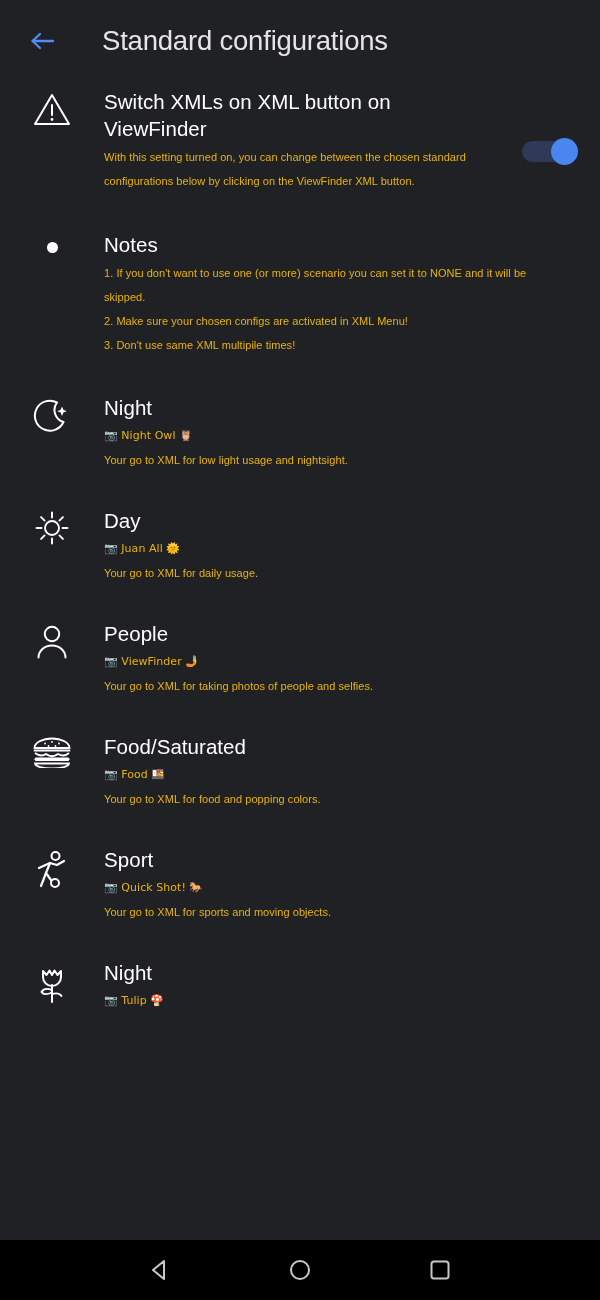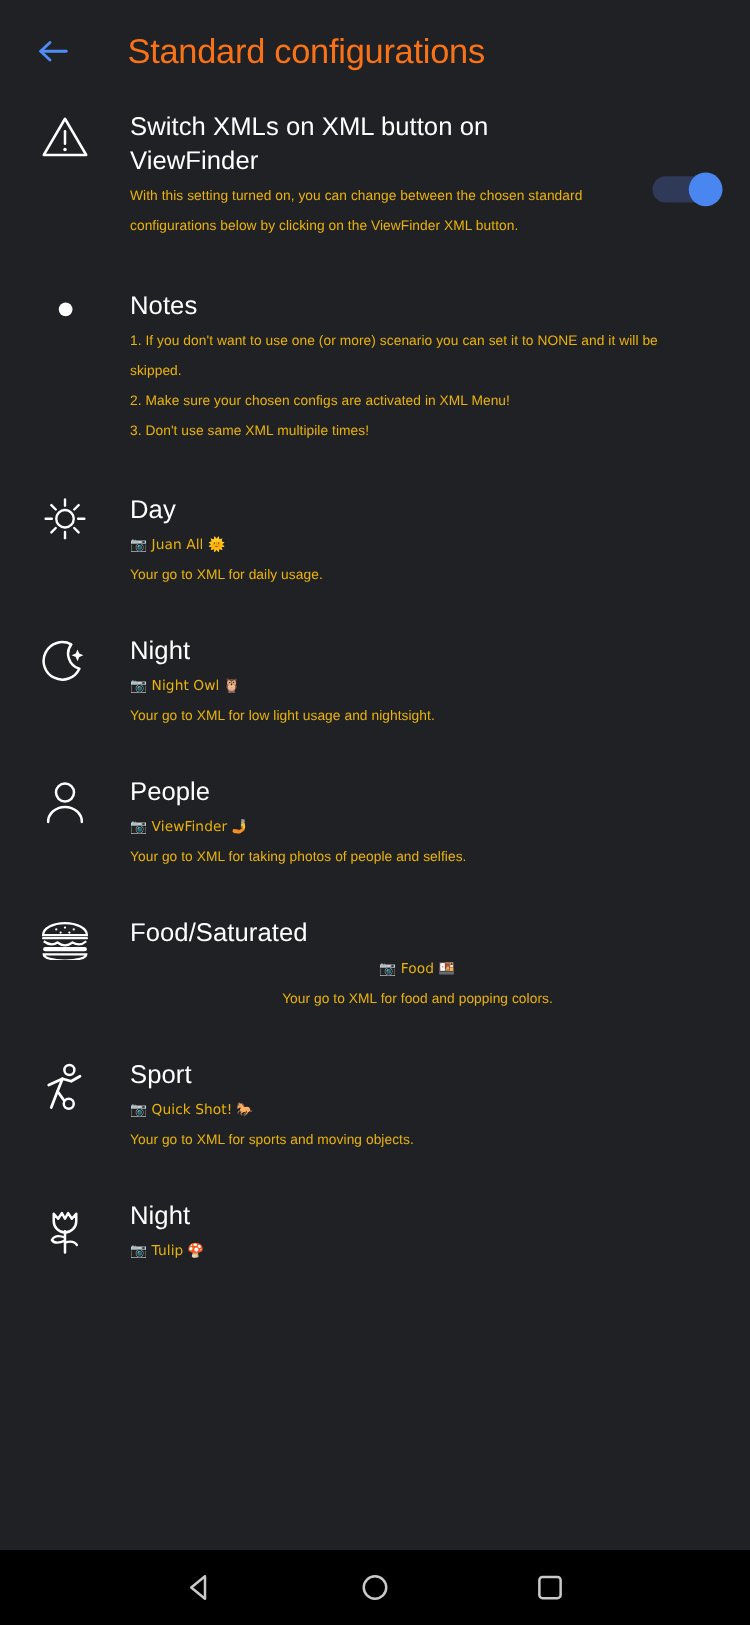--- a/index.html
+++ b/index.html
@@ -33,21 +33,21 @@
     width: 46px;
     height: 46px;
     display: flex;
     align-items: center;
     justify-content: center;
     cursor: pointer;
     flex-shrink: 0;
   }
   #appbar-title {
     font-size: 27.5px;
-    color: #f97316;
+    color: #e5e5e5;
     font-weight: 500;
     letter-spacing: -0.2px;
     margin-left: 36px;
     white-space: nowrap;
   }
 
   
   #content {
     position: absolute;
     top: 68px;
@@ -197,20 +197,36 @@
     <div class="pref-row" id="row-notes">
       <div class="pref-icon">
         <div class="bullet-dot"></div>
       </div>
       <div class="pref-body">
         <div class="pref-title">Notes</div>
         <div class="pref-summary" style="max-width: 455px;">
           <span class="line">1. If you don't want to use one (or more) scenario you can set it to NONE and it will be skipped.</span>
           <span class="line">2. Make sure your chosen configs are activated in XML Menu!</span>
           <span class="line">3. Don't use same XML multipile times!</span>
+        </div>
+      </div>
+    </div>
+
+    <div class="pref-row row-config">
+      <div class="pref-icon">
+        <svg width="38" height="38" viewBox="0 0 38 38">
+          <path d="M24 5.5 A15 15 0 1 0 30.5 25 A12.5 12.5 0 0 1 24 5.5 Z" fill="none" stroke="#ffffff" stroke-width="2" stroke-linejoin="round"></path>
+          <path d="M29 9.5 L30.4 12.8 L33.7 14.2 L30.4 15.6 L29 18.9 L27.6 15.6 L24.3 14.2 L27.6 12.8 Z" fill="#ffffff"></path>
+        </svg>
+      </div>
+      <div class="pref-body">
+        <div class="pref-title">Night</div>
+        <div class="pref-summary" style="max-width: 470px;">
+          <span class="line emoji">📷 Night Owl 🦉</span>
+          <span class="line">Your go to XML for low light usage and nightsight.</span>
         </div>
       </div>
     </div>
 
     <div class="pref-row row-config">
       <div class="pref-icon">
         <svg width="36" height="36" viewBox="0 0 36 36">
           <circle cx="18" cy="18" r="7" fill="none" stroke="#ffffff" stroke-width="1.9"></circle>
           <g stroke="#ffffff" stroke-width="1.9" stroke-linecap="round">
             <line x1="18" y1="2.5" x2="18" y2="7.5"></line>
@@ -222,36 +238,20 @@
             <line x1="28.9" y1="7.1" x2="25.4" y2="10.6"></line>
             <line x1="10.6" y1="25.4" x2="7.1" y2="28.9"></line>
           </g>
         </svg>
       </div>
       <div class="pref-body">
         <div class="pref-title">Day</div>
         <div class="pref-summary" style="max-width: 460px;">
           <span class="line emoji">📷 Juan All 🌞</span>
           <span class="line">Your go to XML for daily usage.</span>
-        </div>
-      </div>
-    </div>
-
-    <div class="pref-row row-config">
-      <div class="pref-icon">
-        <svg width="38" height="38" viewBox="0 0 38 38">
-          <path d="M24 5.5 A15 15 0 1 0 30.5 25 A12.5 12.5 0 0 1 24 5.5 Z" fill="none" stroke="#ffffff" stroke-width="2" stroke-linejoin="round"></path>
-          <path d="M29 9.5 L30.4 12.8 L33.7 14.2 L30.4 15.6 L29 18.9 L27.6 15.6 L24.3 14.2 L27.6 12.8 Z" fill="#ffffff"></path>
-        </svg>
-      </div>
-      <div class="pref-body">
-        <div class="pref-title">Night</div>
-        <div class="pref-summary" style="max-width: 470px;">
-          <span class="line emoji">📷 Night Owl 🦉</span>
-          <span class="line">Your go to XML for low light usage and nightsight.</span>
         </div>
       </div>
     </div>
 
     <div class="pref-row row-config">
       <div class="pref-icon">
         <svg width="36" height="38" viewBox="0 0 36 38">
           <circle cx="18" cy="11" r="7.2" fill="none" stroke="#ffffff" stroke-width="2"></circle>
           <path d="M4.5 34.5 A13.5 12 0 0 1 31.5 34.5" fill="none" stroke="#ffffff" stroke-width="2" stroke-linecap="round"></path>
         </svg>
@@ -277,21 +277,21 @@
             <circle cx="24.5" cy="10" r="0.9"></circle>
           </g>
           <path d="M3.5 14.5 L38.5 14.5" stroke="#ffffff" stroke-width="1.8" stroke-linecap="round"></path>
           <path d="M4 17 Q10 21.5 15 18 Q21 22.5 27 18 Q33 21.5 38 17" fill="none" stroke="#ffffff" stroke-width="1.8" stroke-linejoin="round"></path>
           <rect x="3.5" y="21.5" width="35" height="3.5" rx="1.7" fill="#ffffff"></rect>
           <path d="M4 27.5 A17 5 0 0 0 38 27.5 Z" fill="none" stroke="#ffffff" stroke-width="1.8"></path>
         </svg>
       </div>
       <div class="pref-body">
         <div class="pref-title">Food/Saturated</div>
-        <div class="pref-summary" style="max-width: 460px; text-align: center;">
+        <div class="pref-summary" style="max-width: 460px;">
           <span class="line emoji">📷 Food 🍱</span>
           <span class="line">Your go to XML for food and popping colors.</span>
         </div>
       </div>
     </div>
 
     <div class="pref-row row-config">
       <div class="pref-icon">
         <svg width="38" height="42" viewBox="0 0 38 42">
           <circle cx="22.5" cy="7" r="4" fill="none" stroke="#ffffff" stroke-width="2"></circle>

